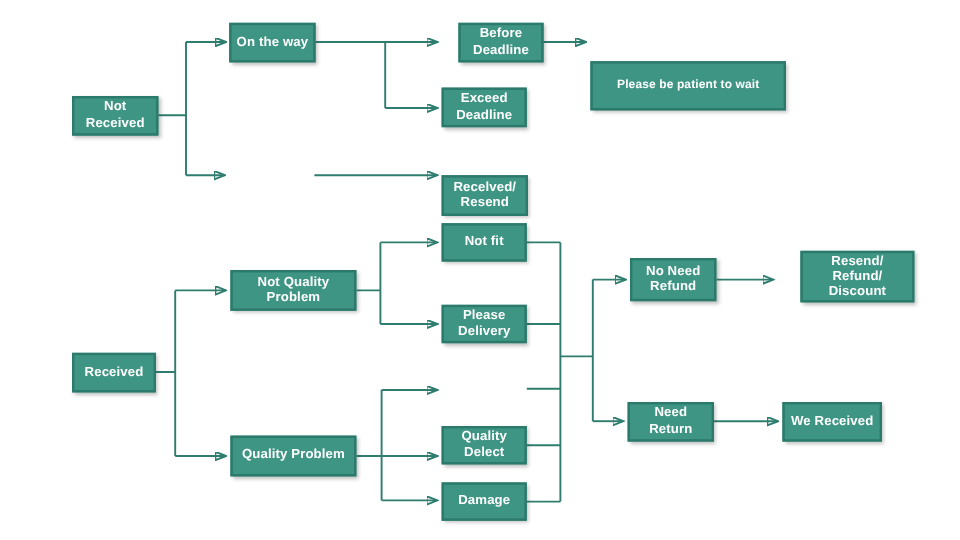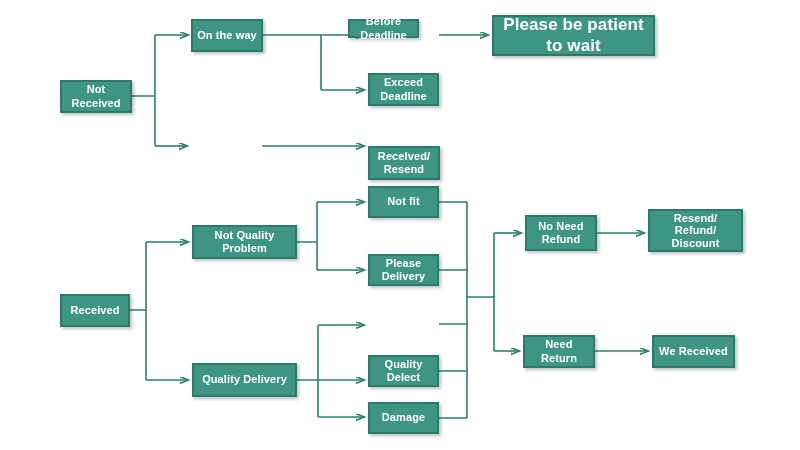--- a/index.html
+++ b/index.html
@@ -28,22 +28,22 @@
     box-shadow:2px 2px 3px rgba(50,50,50,0.30);
     color:var(--node-text);
     font-weight:700;
     font-size:11px;
     line-height:1.22;
     display:flex;align-items:center;justify-content:center;
     text-align:center;
     white-space:pre-line;
     letter-spacing:.1px;
   }
-  .node.wide{font-size:17px;}
-  .node.tri{line-height:1.15;}
+  .node.wide{font-size:10px;margin-top:36px;}
+  .node.tri{line-height:1.15;margin-left:19px;}
 </style>
 </head>
 <body>
 
 <div class="canvas">
 
   <svg class="wires" width="800" height="450" viewBox="0 0 800 450">
     <defs>
       <marker id="arr" markerUnits="userSpaceOnUse" markerWidth="10" markerHeight="8" refX="8.5" refY="3.5" orient="auto">
         <path class="arrowhead" d="M0,0 L9,3.5 L0,7 Z"></path>
@@ -73,32 +73,32 @@
     <path d="M439,202 H467 M439,270 H467 M439,324 H467 M439,371 H467 M439,418 H467 M467,202 V418 M467,297 H494 M494,233 V351"></path>
     <path d="M494,233 H521" marker-end="url(#arr)"></path>
     <path d="M494,351 H519" marker-end="url(#arr)"></path>
     <path d="M597,233 H644" marker-end="url(#arr)"></path>
     <path d="M595,351 H648" marker-end="url(#arr)"></path>
   </svg>
 
   <div class="node" style="left:60px;top:80px;width:72px;height:33px">Not
 Received</div>
   <div class="node" style="left:191px;top:19px;width:72px;height:33px">On the way</div>
-  <div class="node" style="left:348px;top:19px;width:71px;height:19px">Before
+  <div class="node" style="left:382px;top:19px;width:71px;height:33px">Before
 Deadline</div>
   <div class="node wide" style="left:492px;top:15px;width:163px;height:41px">Please be patient to wait</div>
   <div class="node" style="left:368px;top:73px;width:71px;height:33px">Exceed
 Deadline</div>
   <div class="node" style="left:368px;top:146px;width:72px;height:34px">Recelved/
 Resend</div>
 
   <div class="node" style="left:60px;top:294px;width:70px;height:33px">Received</div>
   <div class="node" style="left:192px;top:225px;width:105px;height:34px">Not Quality
 Problem</div>
-  <div class="node" style="left:192px;top:363px;width:105px;height:34px">Quality Delivery</div>
+  <div class="node" style="left:192px;top:363px;width:105px;height:34px">Quality Problem</div>
 
   <div class="node" style="left:368px;top:186px;width:71px;height:32px">Not fit</div>
   <div class="node" style="left:368px;top:254px;width:71px;height:32px">Please
 Delivery</div>
   <div class="node" style="left:368px;top:355px;width:71px;height:32px">Quality
 Delect</div>
   <div class="node" style="left:368px;top:402px;width:71px;height:32px">Damage</div>
 
   <div class="node" style="left:525px;top:215px;width:72px;height:36px">No Need
 Refund</div>

